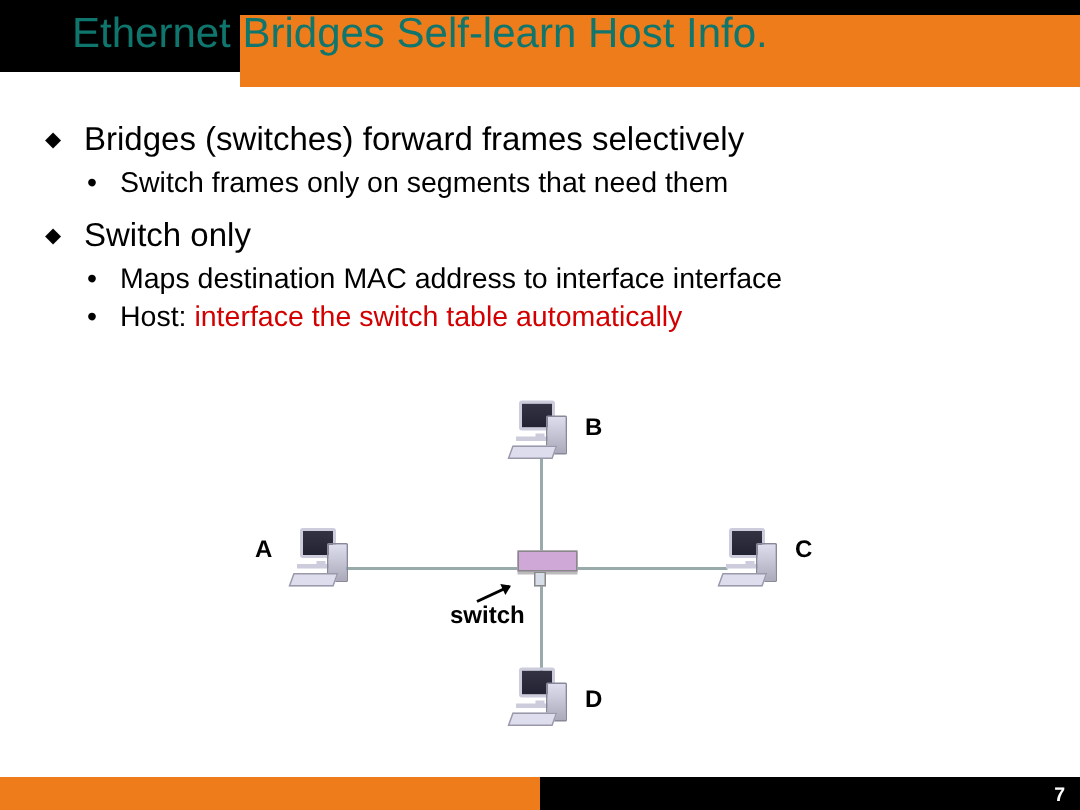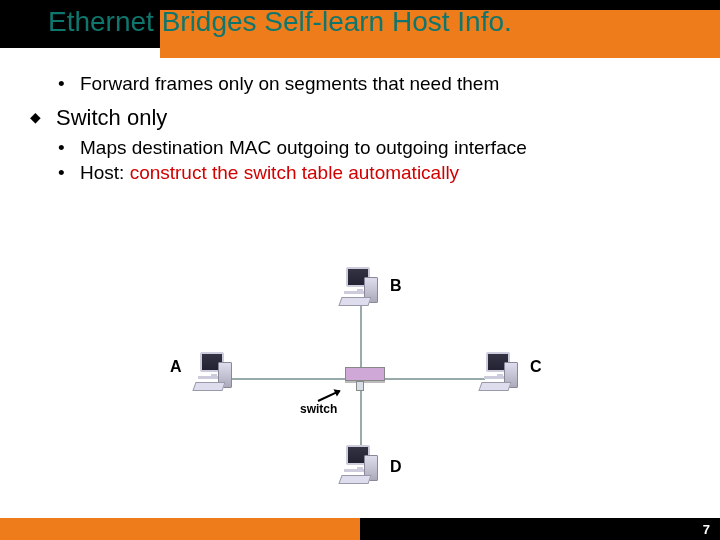--- a/index.html
+++ b/index.html
@@ -90,45 +90,46 @@
   }
   .kb {
     position:absolute; left:0px; top:30px; width:30px; height:9px;
     background:#dde; border:1px solid #99a; transform: skewX(-20deg);
   }
   .lbl {
     position: absolute; font-weight: bold; font-size: 16px;
   }
   .lbl-switch {
     position: absolute; font-family: "Comic Sans MS", cursive, sans-serif;
-    font-size: 12px; font-weight: bold;
+    font-size: 16px; font-weight: bold;
   }
   .ftr-orange {
     position:absolute; left:0; bottom:0; width:360px; height:22px; background:#ee7c1a;
   }
   .ftr-black {
     position:absolute; left:360px; bottom:0; width:360px; height:22px; background:#000;
   }
   .pagenum {
     position:absolute; right:10px; bottom:3px; color:#fff; font-size:13px; font-weight:bold;
   }
 </style>
 </head>
 <body>
 
 <div class="hdr-black"></div>
 <div class="hdr-orange"></div>
 <div class="title">Ethernet Bridges Self-learn Host Info.</div>
 
 <div class="content">
-  <div class="b2">Forward frames only on segments that need them</div>
+  <div class="b1">Bridges (switches) forward frames selectively</div>
+  <div class="b2">Switch frames only on segments that need them</div>
   <div class="b1">Switch only</div>
-  <div class="b2">Maps destination MAC outgoing to outgoing interface</div>
+  <div class="b2">Maps destination MAC address to interface interface</div>
   <div class="b2">
-    <span>Host: </span><span class="red">construct the switch table automatically</span>
+    <span>Host: </span><span class="red">interface the switch table automatically</span>
   </div>
 </div>
 
 <div class="diagram">
 
   <div class="wire-v" style="left:210px; top:32px; height:65px;"></div>
   <div class="wire-h" style="left:80px; top:108px; width:115px;"></div>
   <div class="wire-h" style="left:235px; top:108px; width:100px;"></div>
   <div class="wire-v" style="left:210px; top:118px; height:60px;"></div>
 

